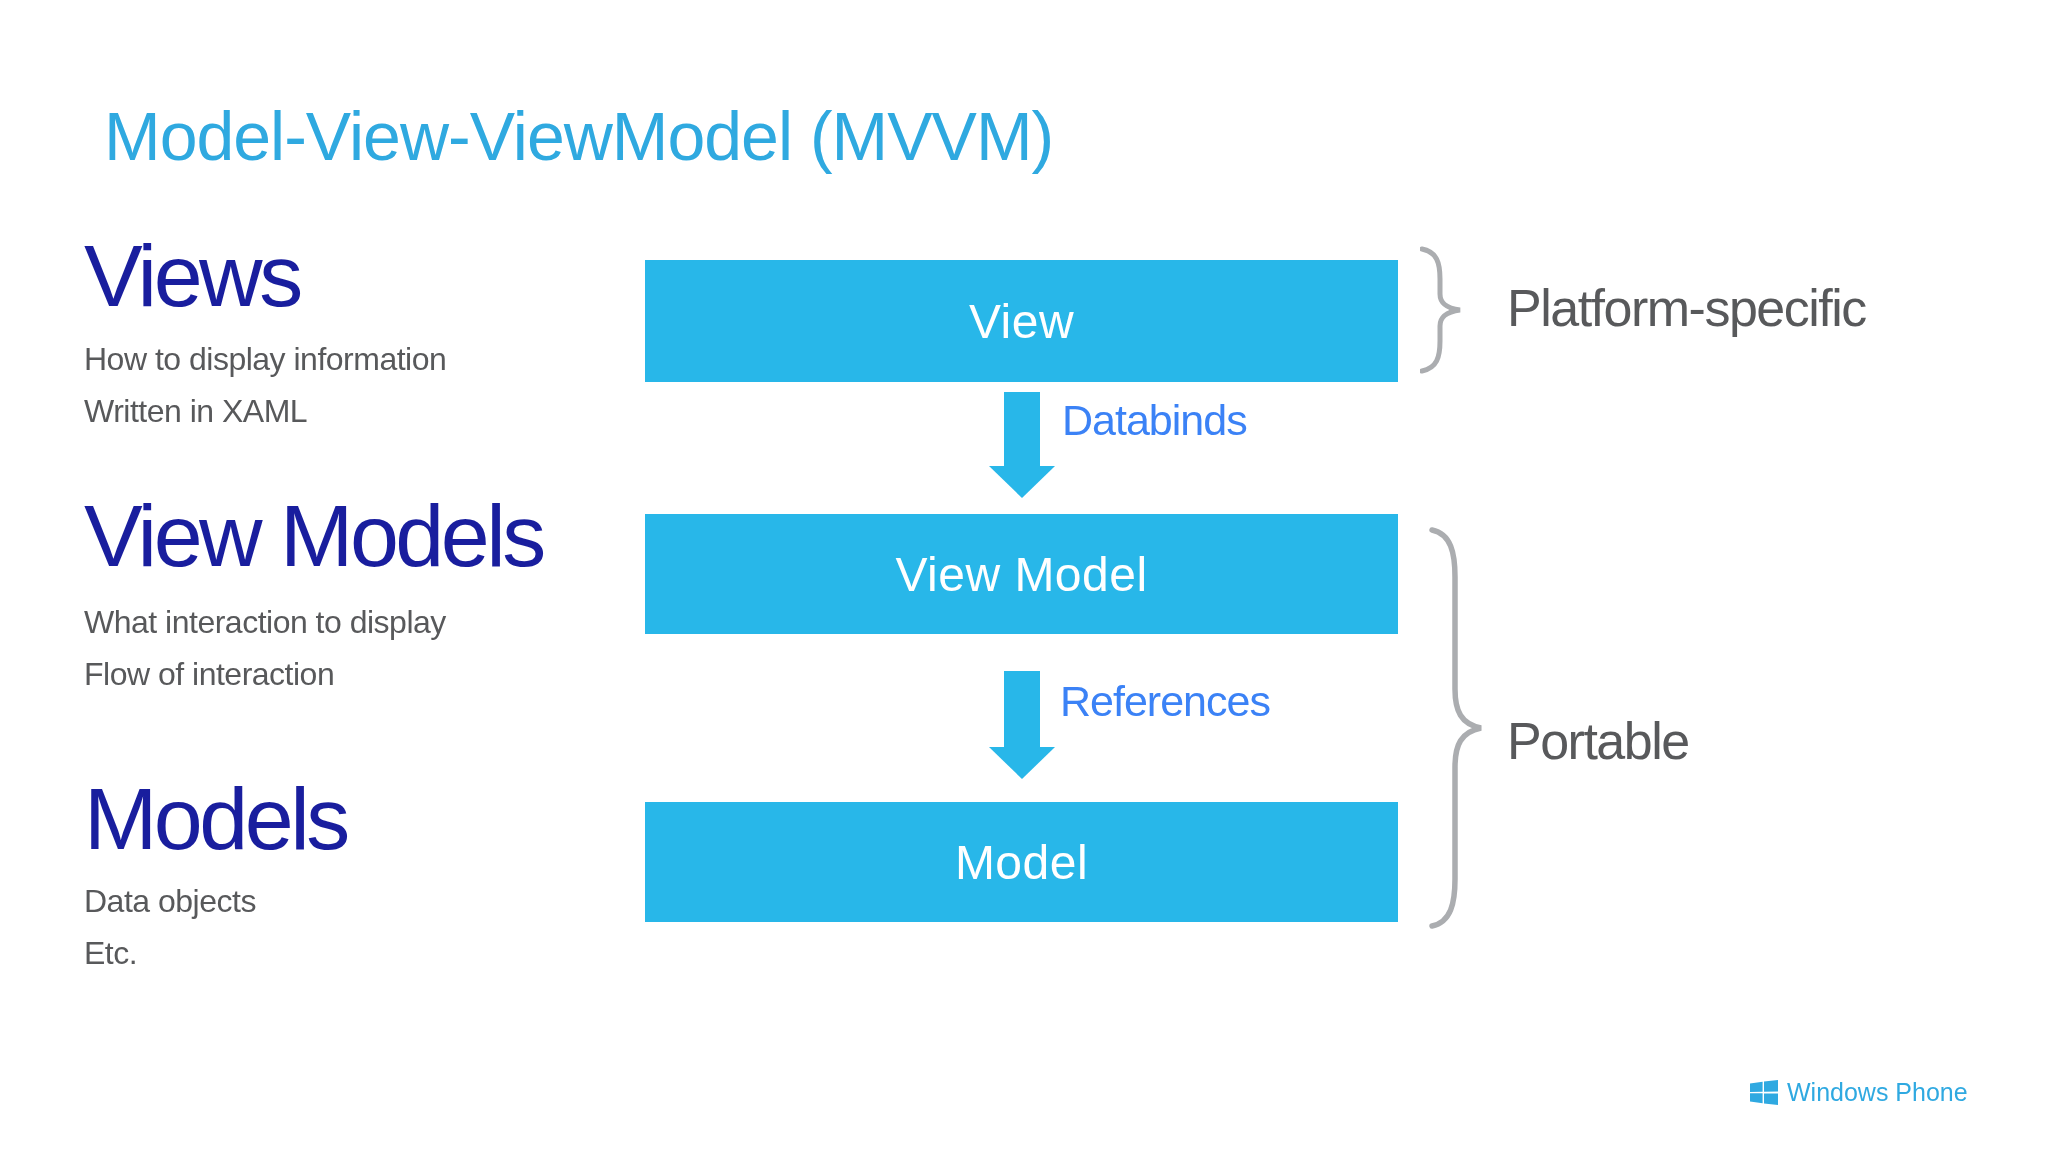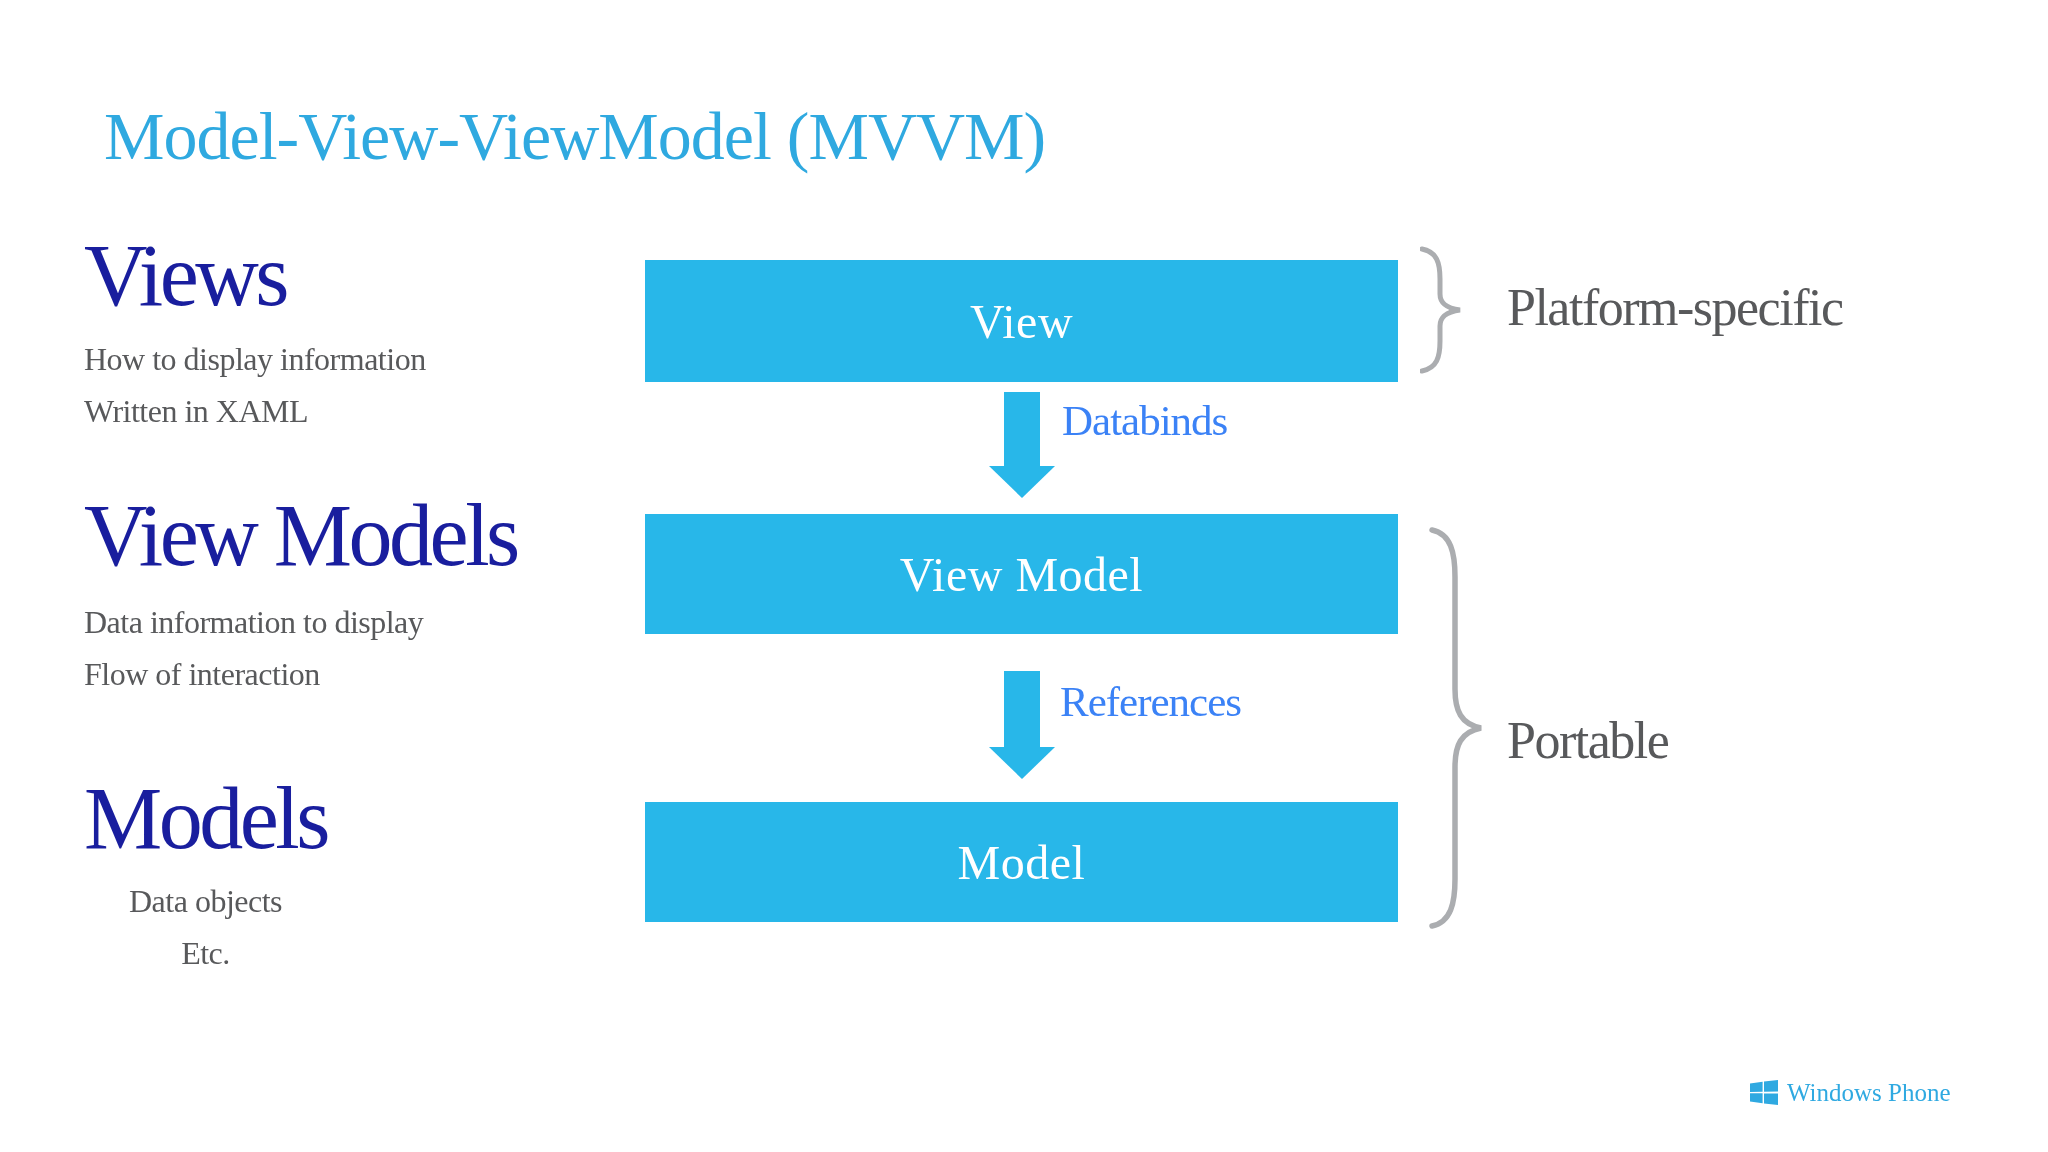--- a/index.html
+++ b/index.html
@@ -1,38 +1,38 @@
 <!DOCTYPE html>
 <html><head>
 <meta charset="utf-8">
 <style>
   html,body{margin:0;padding:0;background:#fff;}
   #slide{
     position:relative;width:2048px;height:1152px;background:#ffffff;
-    font-family:Liberation Serif, serif;overflow:hidden;
+    font-family:Liberation Sans, sans-serif;overflow:hidden;
   }
   
   .title{
     position:absolute;left:104px;top:102px;
     font-size:68px;line-height:1;letter-spacing:-1px;
     color:#2FA9E0;font-weight:400;white-space:nowrap;
   }
   
   .section{position:absolute;left:84px;}
   .section h2{
     margin:0;font-size:88px;line-height:1;font-weight:400;
     letter-spacing:-3.5px;color:#191E9E;white-space:nowrap;
   }
   .section .lines{margin:0;color:#58595B;font-size:32px;line-height:52px;letter-spacing:-0.5px;}
   .sec-views{top:232px;}
   .sec-views .lines{margin-top:13px;}
   .sec-viewmodels{top:492px;}
   .sec-viewmodels .lines{margin-top:16px;}
   .sec-models{top:775px;}
-  .sec-models .lines{margin-top:12px;text-align:center;}
+  .sec-models .lines{margin-top:12px;}
   .section .lines div{white-space:nowrap;}
   
   .box{
     position:absolute;left:645px;width:753px;background:#28B7E9;
     display:flex;align-items:center;justify-content:center;
     color:#ffffff;font-size:48px;font-weight:400;letter-spacing:0.5px;
   }
   .box-view{top:260px;height:122px;}
   .box-viewmodel{top:514px;height:120px;}
   .box-model{top:802px;height:120px;}
@@ -77,21 +77,21 @@
     <h2>Views</h2>
     <div class="lines">
       <div>How to display information</div>
       <div>Written in XAML</div>
     </div>
   </div>
 
   <div class="section sec-viewmodels">
     <h2>View Models</h2>
     <div class="lines">
-      <div>Data information to display</div>
+      <div>What interaction to display</div>
       <div>Flow of interaction</div>
     </div>
   </div>
 
   <div class="section sec-models">
     <h2>Models</h2>
     <div class="lines">
       <div>Data objects</div>
       <div>Etc.</div>
     </div>

